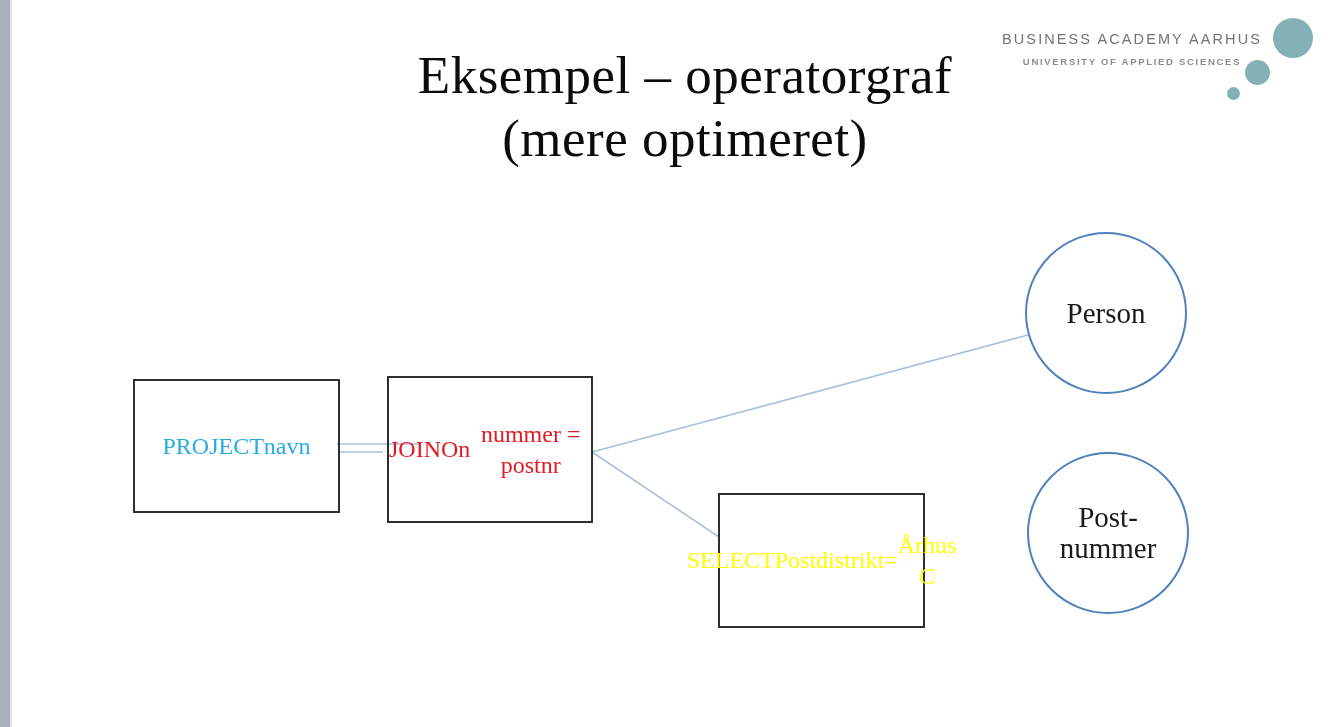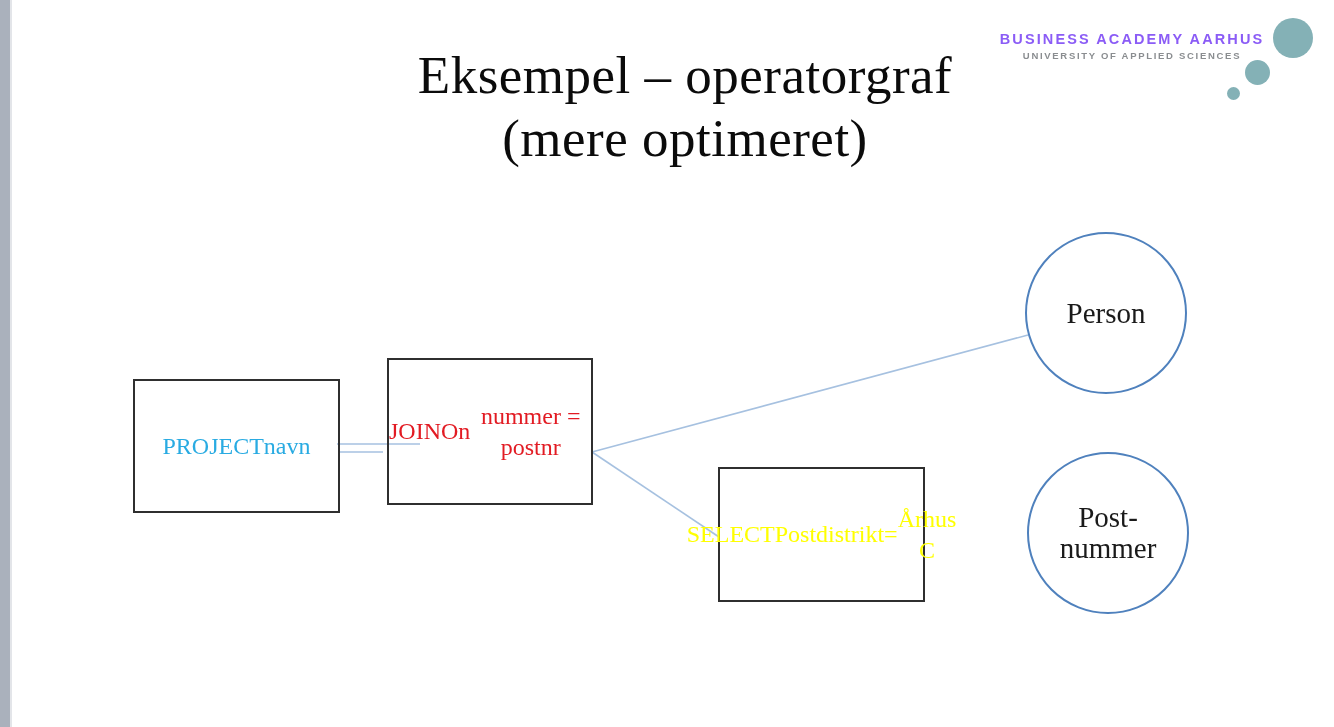--- a/index.html
+++ b/index.html
@@ -36,31 +36,31 @@
     position: absolute;
     left: 1002px; top: 31px;
     width: 260px;
     display: flex;
     flex-direction: column;
     align-items: center;
     font-family: "Liberation Sans", sans-serif;
   }
   #logo .name {
     font-size: 14.5px;
-    font-weight: 700;
+    font-weight: 400;
     letter-spacing: 2.1px;
-    color: #8b5cf6;
+    color: #737373;
     white-space: nowrap;
   }
   #logo .sub {
     font-size: 9.5px;
     font-weight: 600;
     letter-spacing: 1.7px;
     color: #8a8d90;
-    margin-top: 3px;
+    margin-top: 9px;
     white-space: nowrap;
   }
   .logo-dot {
     position: absolute;
     border-radius: 50%;
     background: #84b1b6;
   }
   #logo-dot-large  { left: 1273px; top: 18px; width: 40px; height: 40px; }
   #logo-dot-medium { left: 1245px; top: 60px; width: 25px; height: 25px; }
   #logo-dot-small  { left: 1227px; top: 87px; width: 13px; height: 13px; }
@@ -81,22 +81,22 @@
     background: transparent;
     display: flex;
     flex-direction: row;
     align-items: center;
     justify-content: center;
     text-align: center;
     font-size: 24px;
     line-height: 31px;
   }
   #box-project { left: 133px; top: 379px; width: 207px; height: 134px; color: #29abe2; }
-  #box-join    { left: 387px; top: 358px; width: 206px; height: 147px; color: #e21b23; }
-  #box-select  { left: 718px; top: 467px; width: 207px; height: 135px; color: #ffff00; font-family: Liberation Serif, serif; }
+  #box-join    { left: 387px; top: 376px; width: 206px; height: 147px; color: #e21b23; }
+  #box-select  { left: 718px; top: 493px; width: 207px; height: 135px; color: #ffff00; font-family: Liberation Serif, serif; }
 
   
   .rel-circle {
     position: absolute;
     box-sizing: border-box;
     width: 162px; height: 162px;
     border: 2px solid #4f81bd;
     border-radius: 50%;
     background: transparent;
     display: flex;

